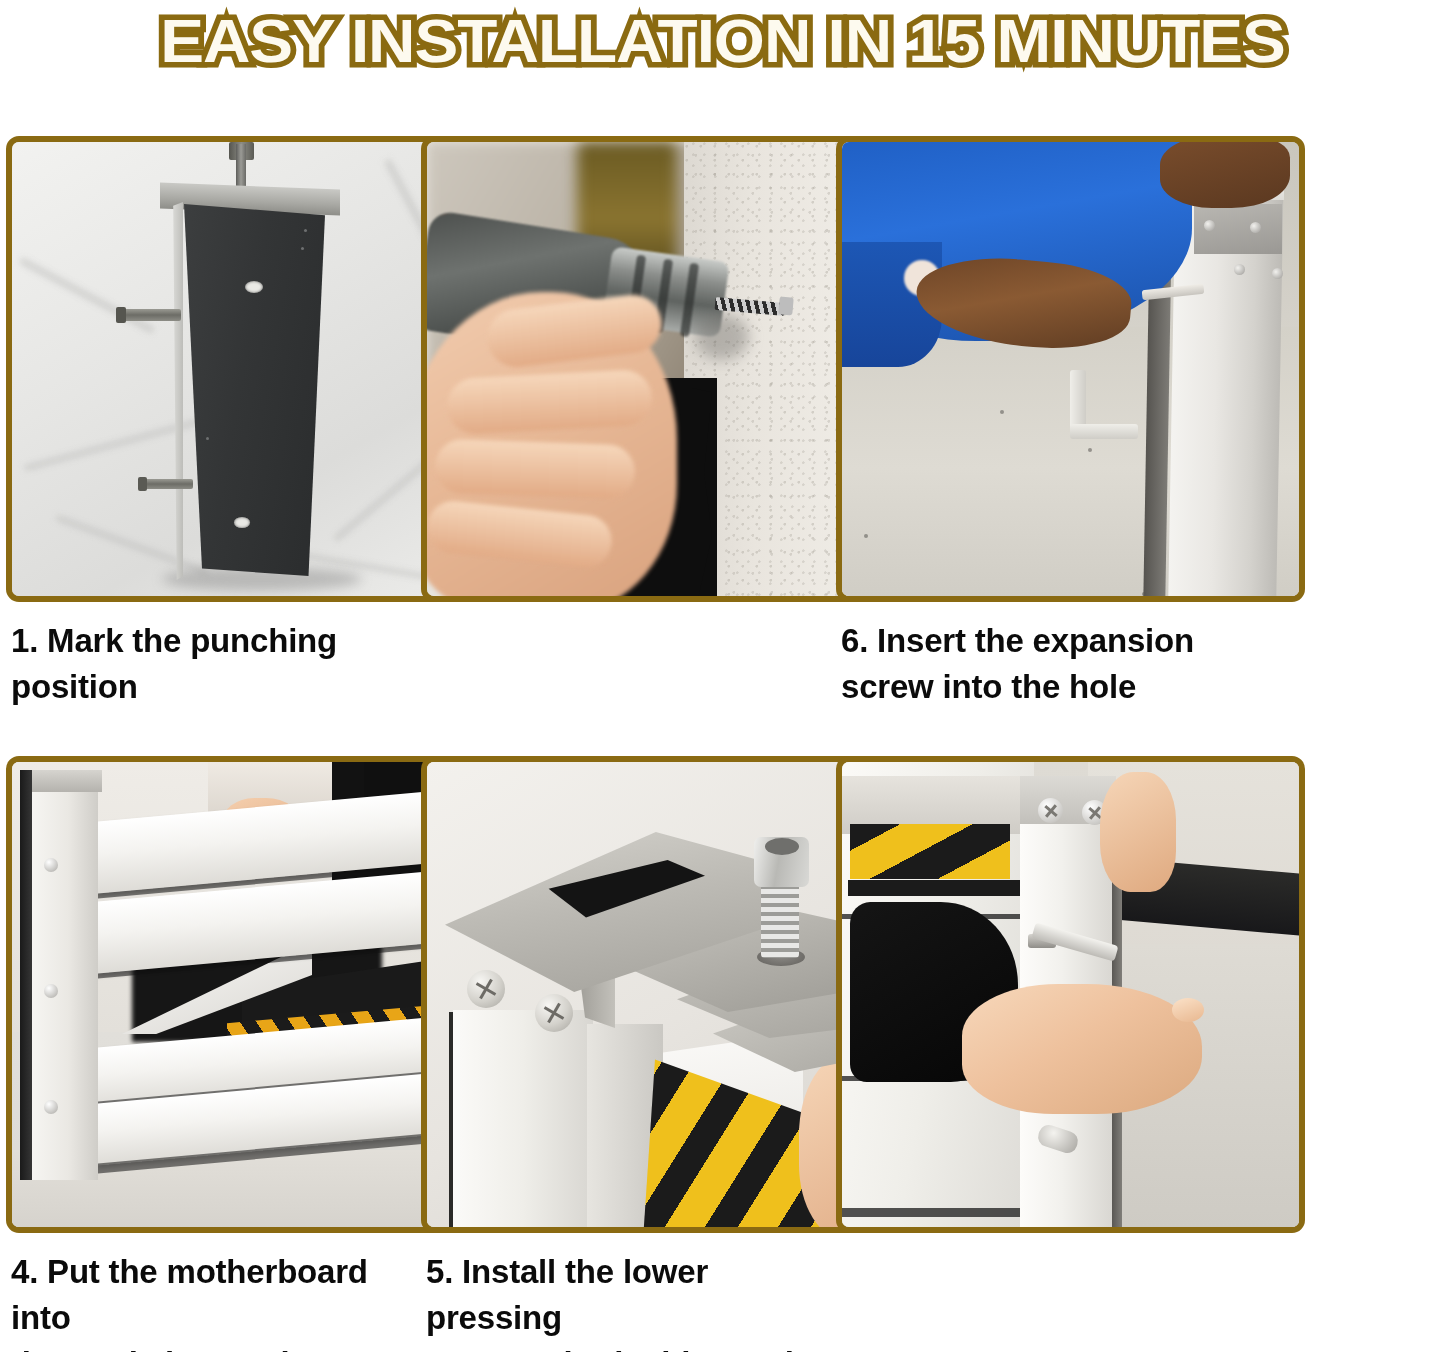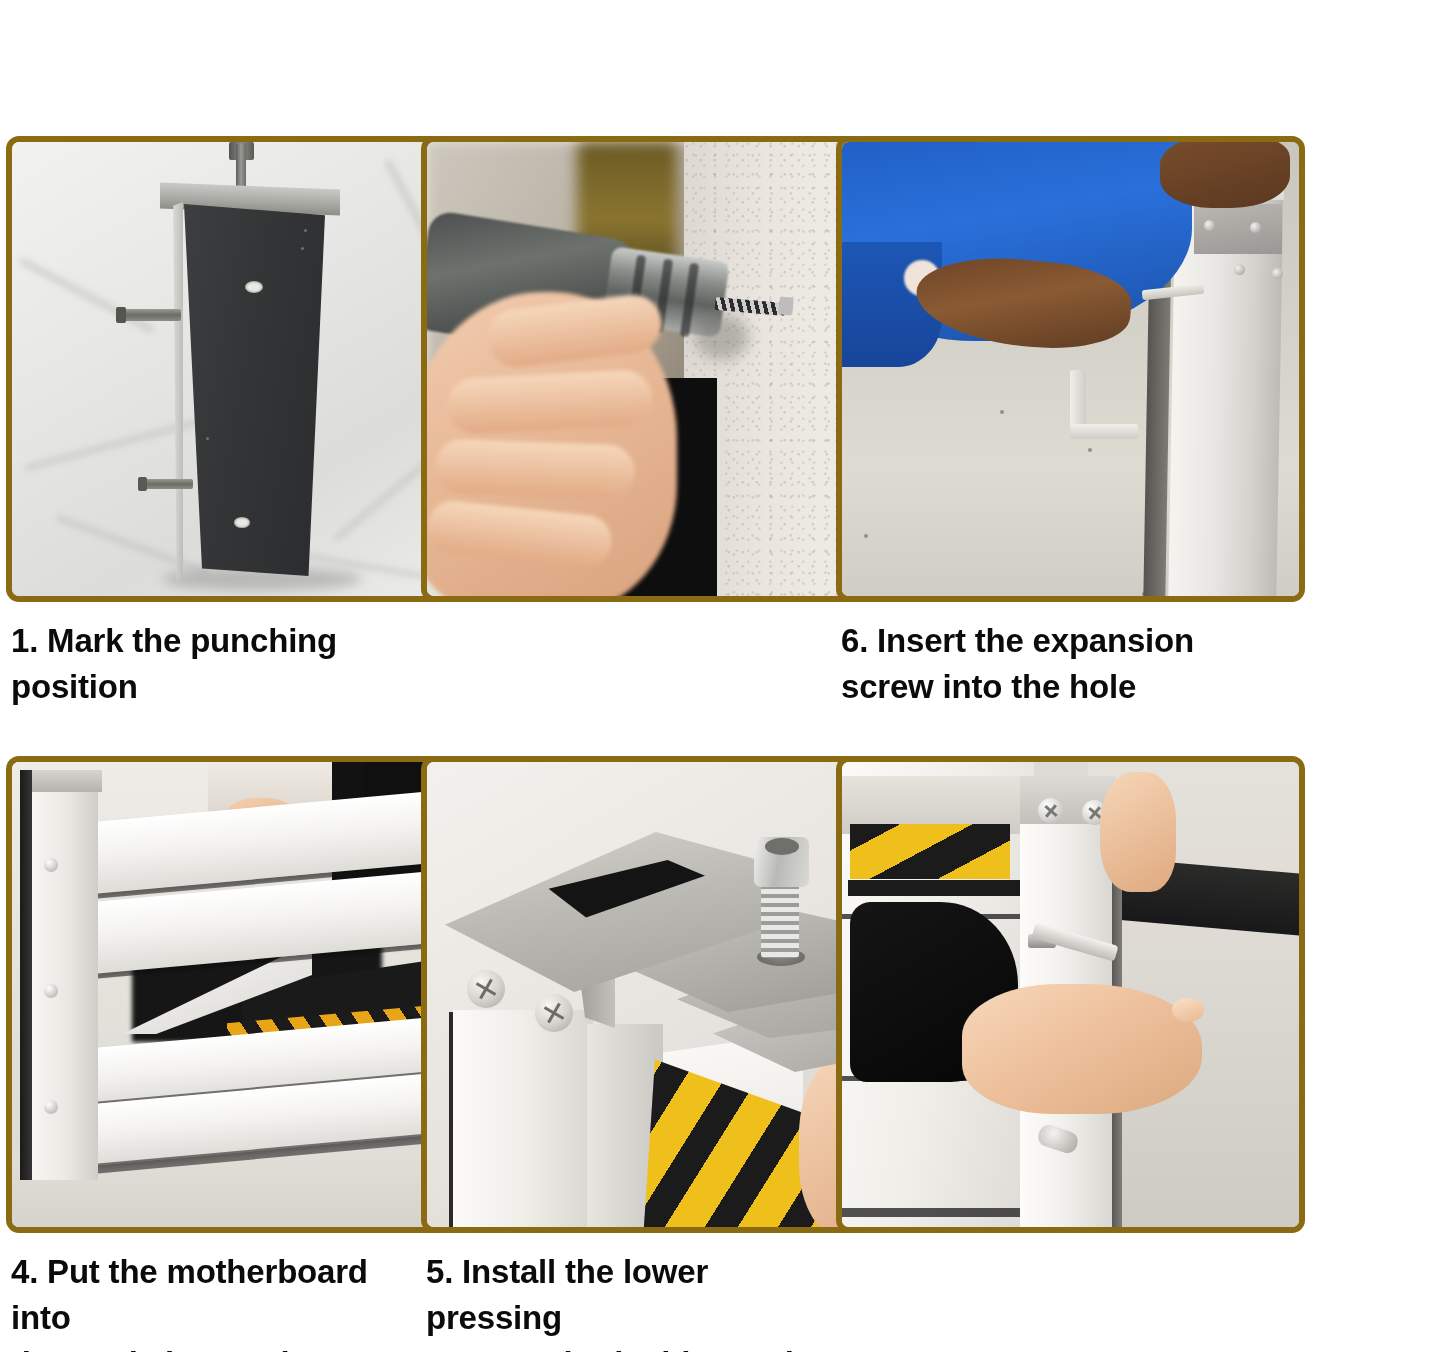--- a/index.html
+++ b/index.html
@@ -605,20 +605,23 @@
     position: absolute; left: 330px; top: 236px; width: 32px; height: 24px;
     background: linear-gradient(160deg,#fbe2c9,#e8b78f);
     border-radius: 50%;
   }
 </style>
 </head>
 <body>
 
 <div class="page">
 
+  <div class="title-bar">
+    <div class="title-text">EASY INSTALLATION IN 15 MINUTES</div>
+  </div>
 
   <div class="grid">
 
     <div class="row row-1">
 
       <div class="cell">
         <div class="photo-frame">
           <div class="photo p1">
             <div class="sheet-fold f1"></div>
             <div class="sheet-fold f2"></div>

